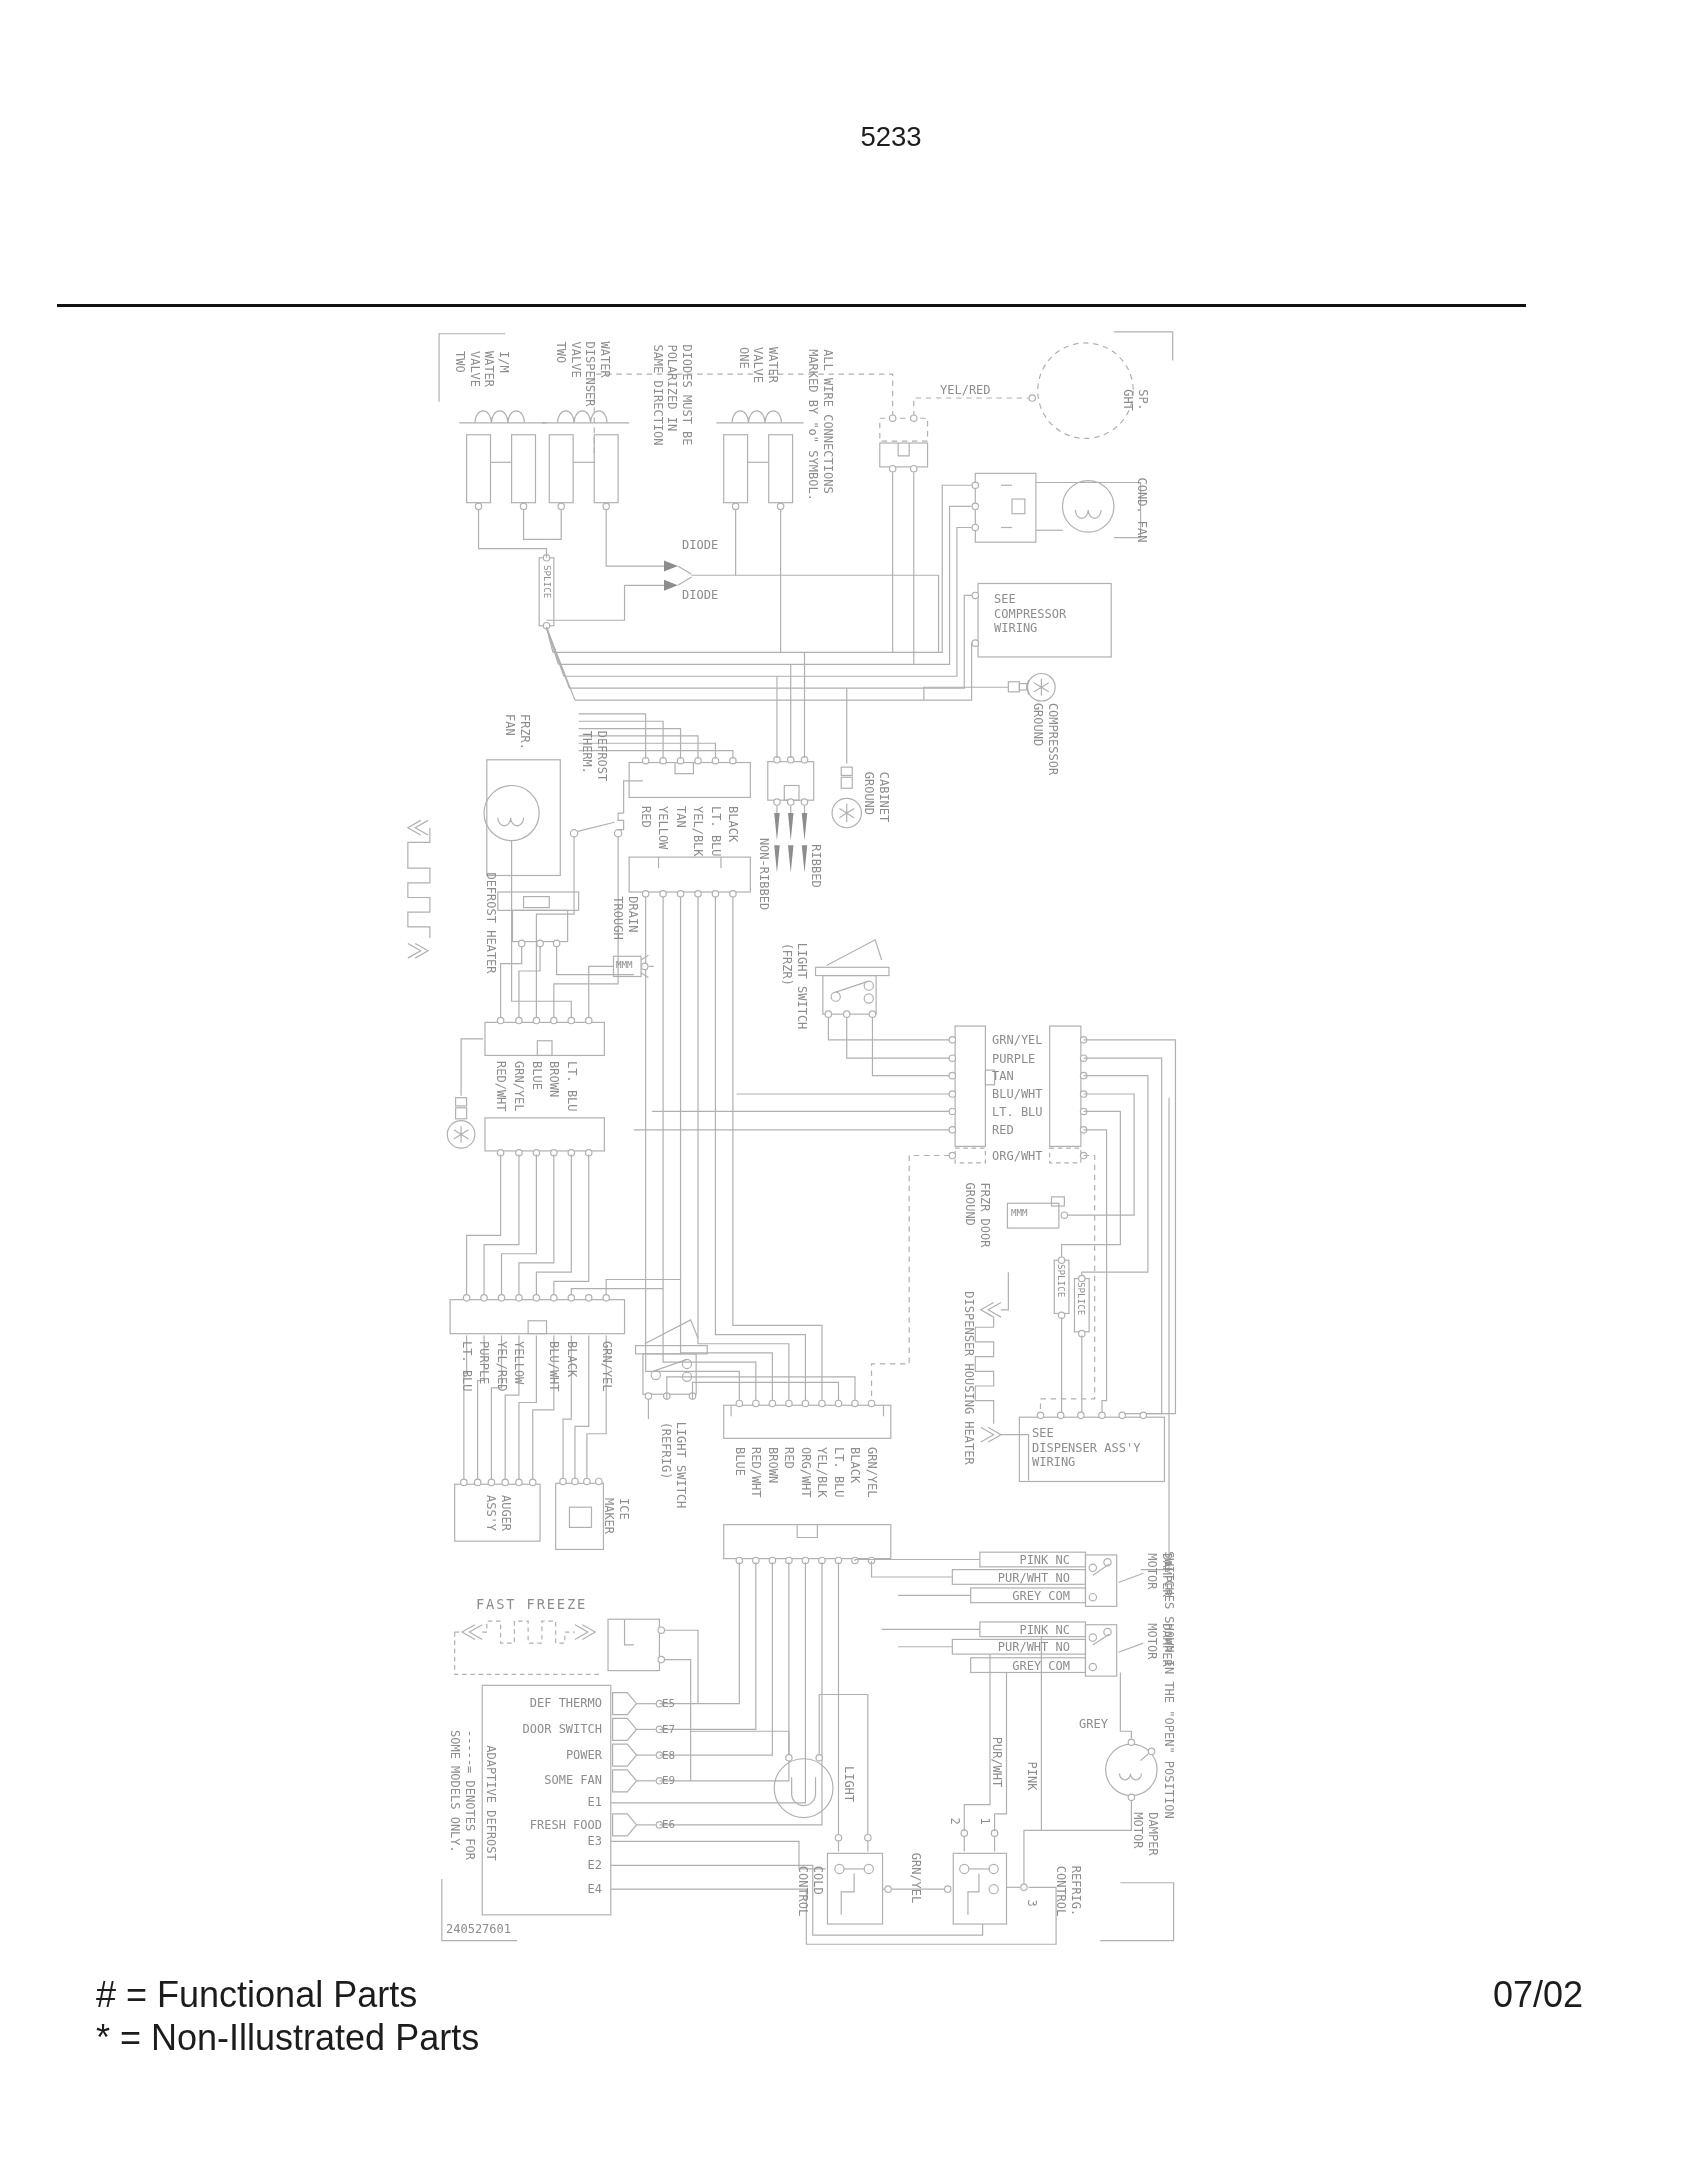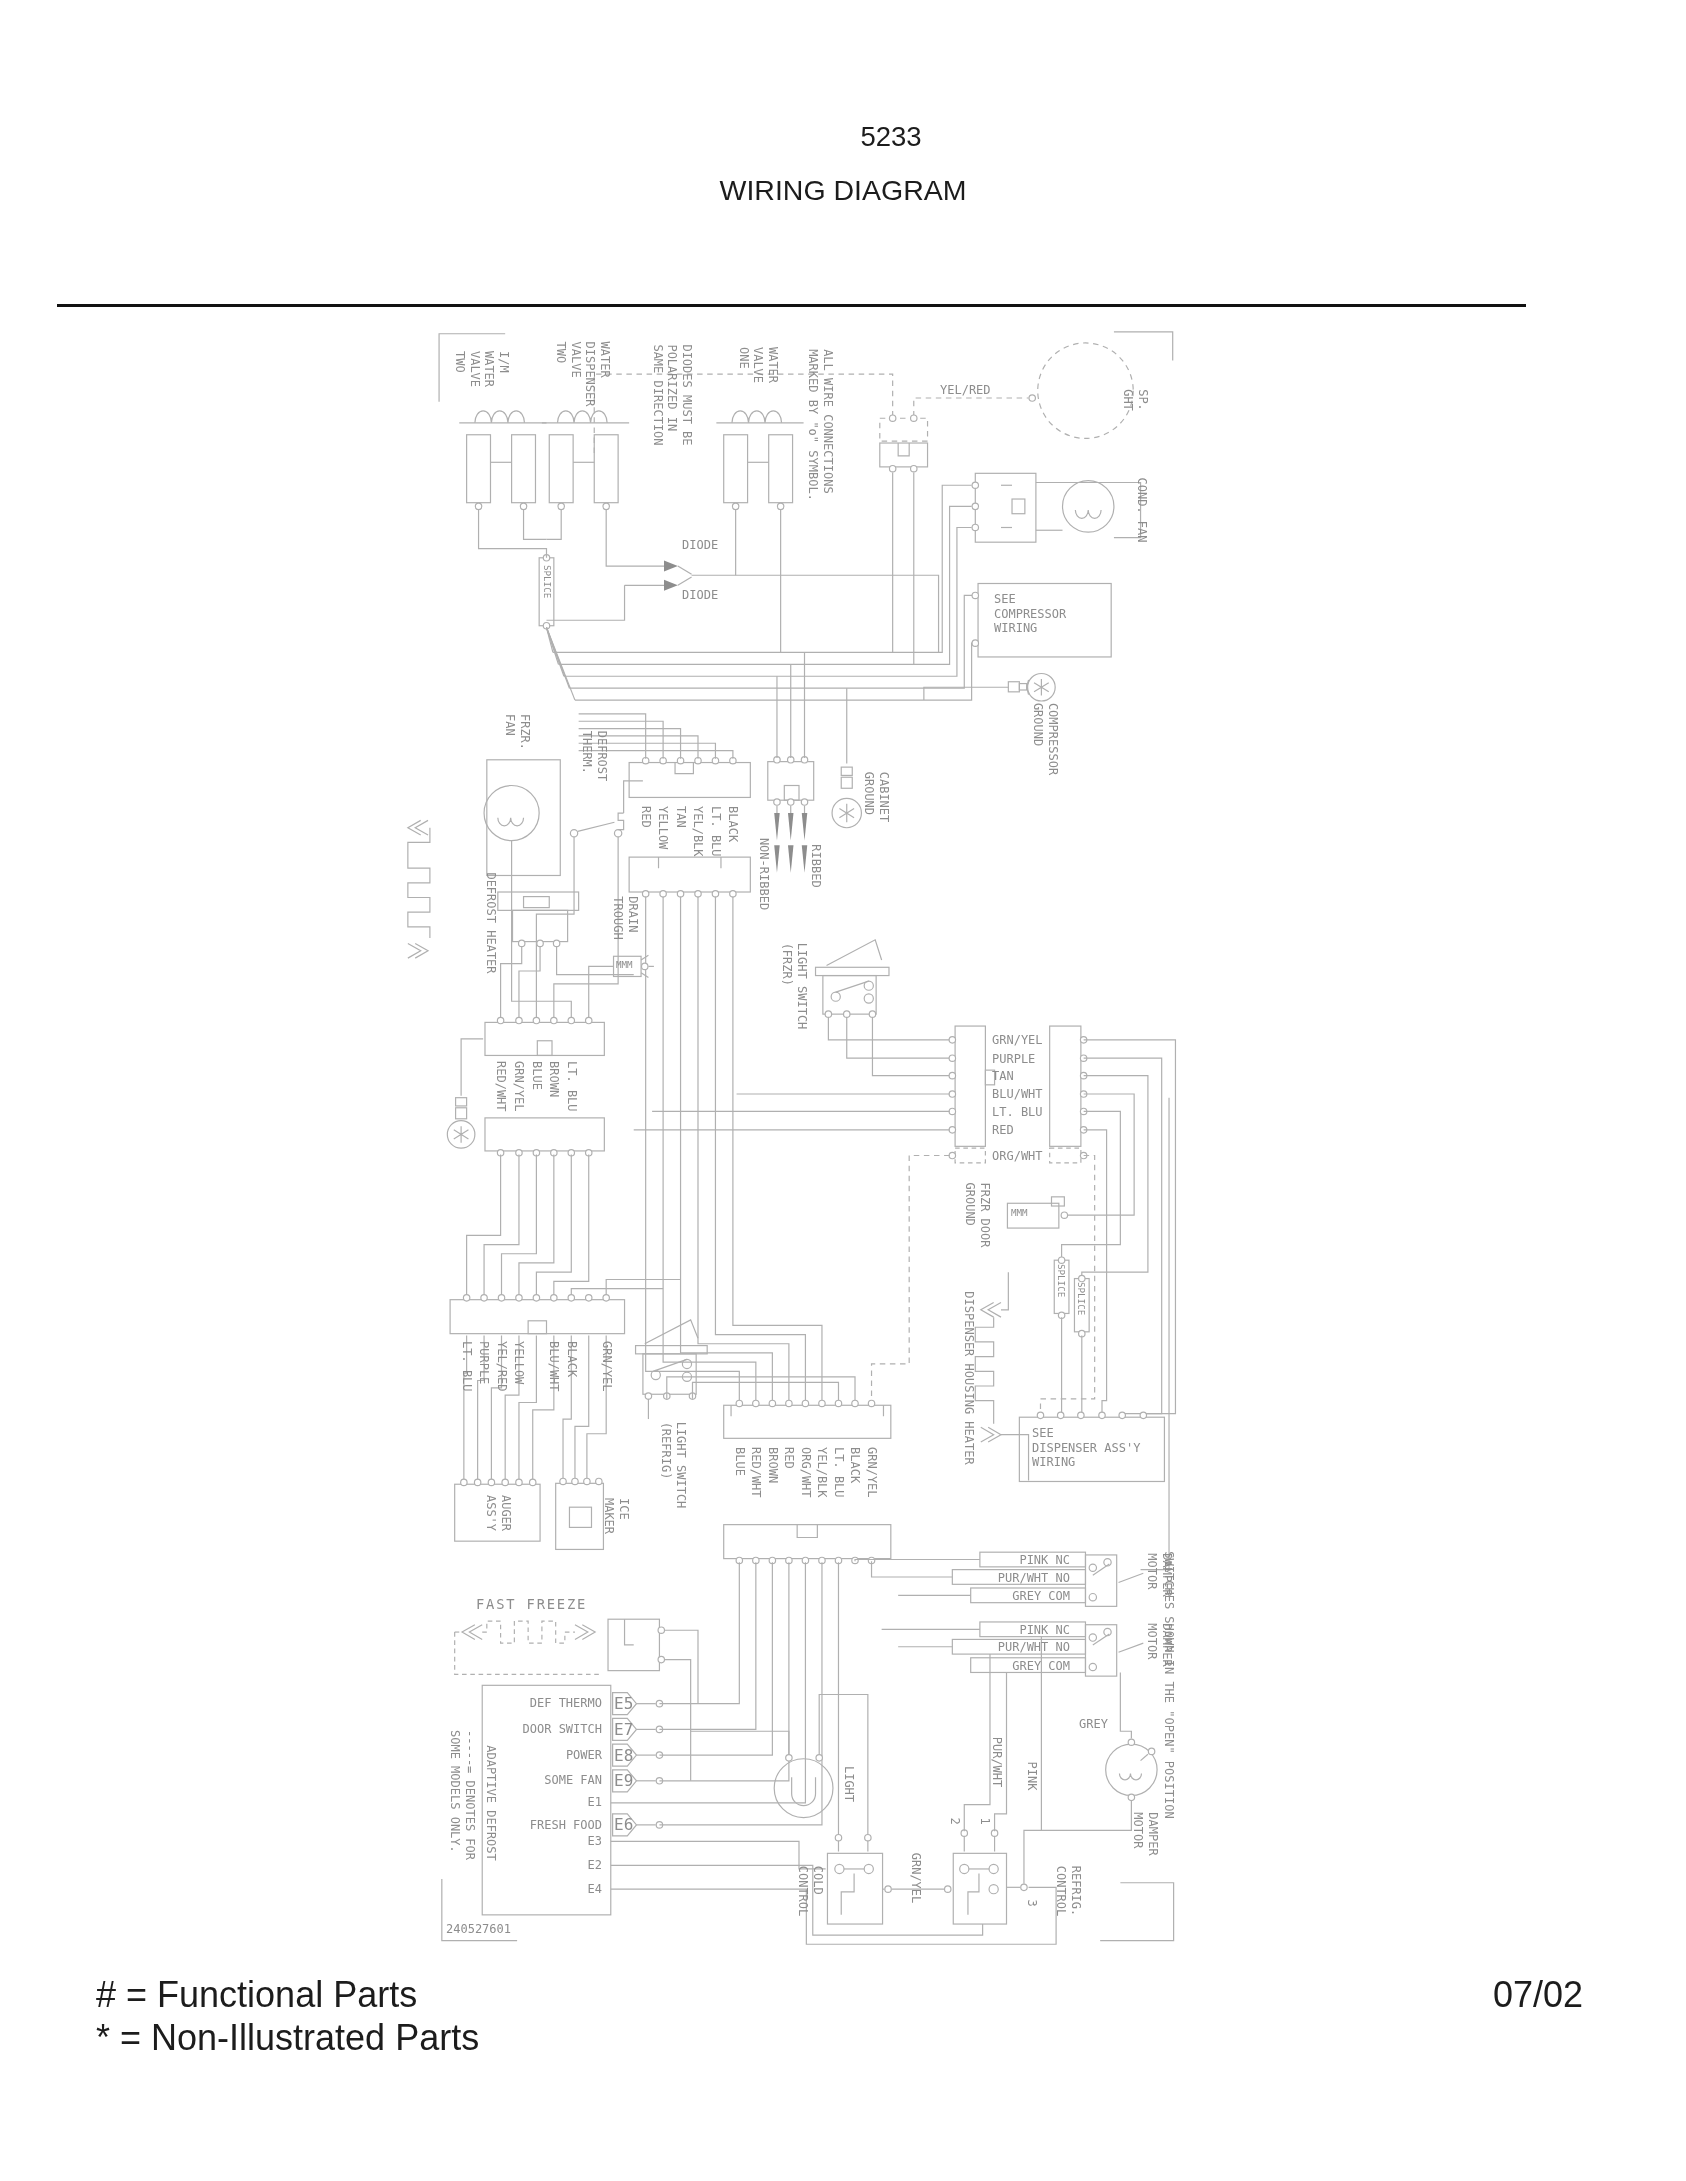--- a/index.html
+++ b/index.html
@@ -17,30 +17,29 @@
   
   .diag { position:absolute; left:395px; top:317px; width:808px; height:1644px;
           font-family:"DejaVu Sans Mono", monospace; color:#8d8d8d; }
   .diag svg { position:absolute; left:0; top:0; }
   .lbl { position:absolute; font-size:12px; line-height:14.7px; white-space:pre; }
   .vc  { transform:translate(-50%,-50%) rotate(90deg); }
   .vt  { transform:rotate(90deg); transform-origin:0 0; }
   .ht  { }
   .ra  { text-align:right; }
   .xs  { font-size:9.2px; line-height:10px; }
-  .md  { font-size:16px; line-height:13px; }
+  .md  { font-size:11px; line-height:13px;padding-left:48px; }
   .big { font-size:13.8px; letter-spacing:1.8px; }
 </style>
 </head>
 <body>
 
 <div class="page">
 
   <div class="hd code">5233</div>
-  <div class="hd title">WIRING DIAGRAM</div>
   <div class="rule"></div>
 
   <div class="diag">
     <svg width="808" height="1644" viewBox="0 0 880 1790" fill="none" stroke="#b0b0b0" stroke-width="1.3">
 
       <g>
         <path d="M120,18 H48 V92"></path>
           <path d="M783,16 H847 V47"></path>
         <path d="M51,1701 V1768 H133"></path>
           <path d="M790,1705 H848 V1768 H768"></path>

